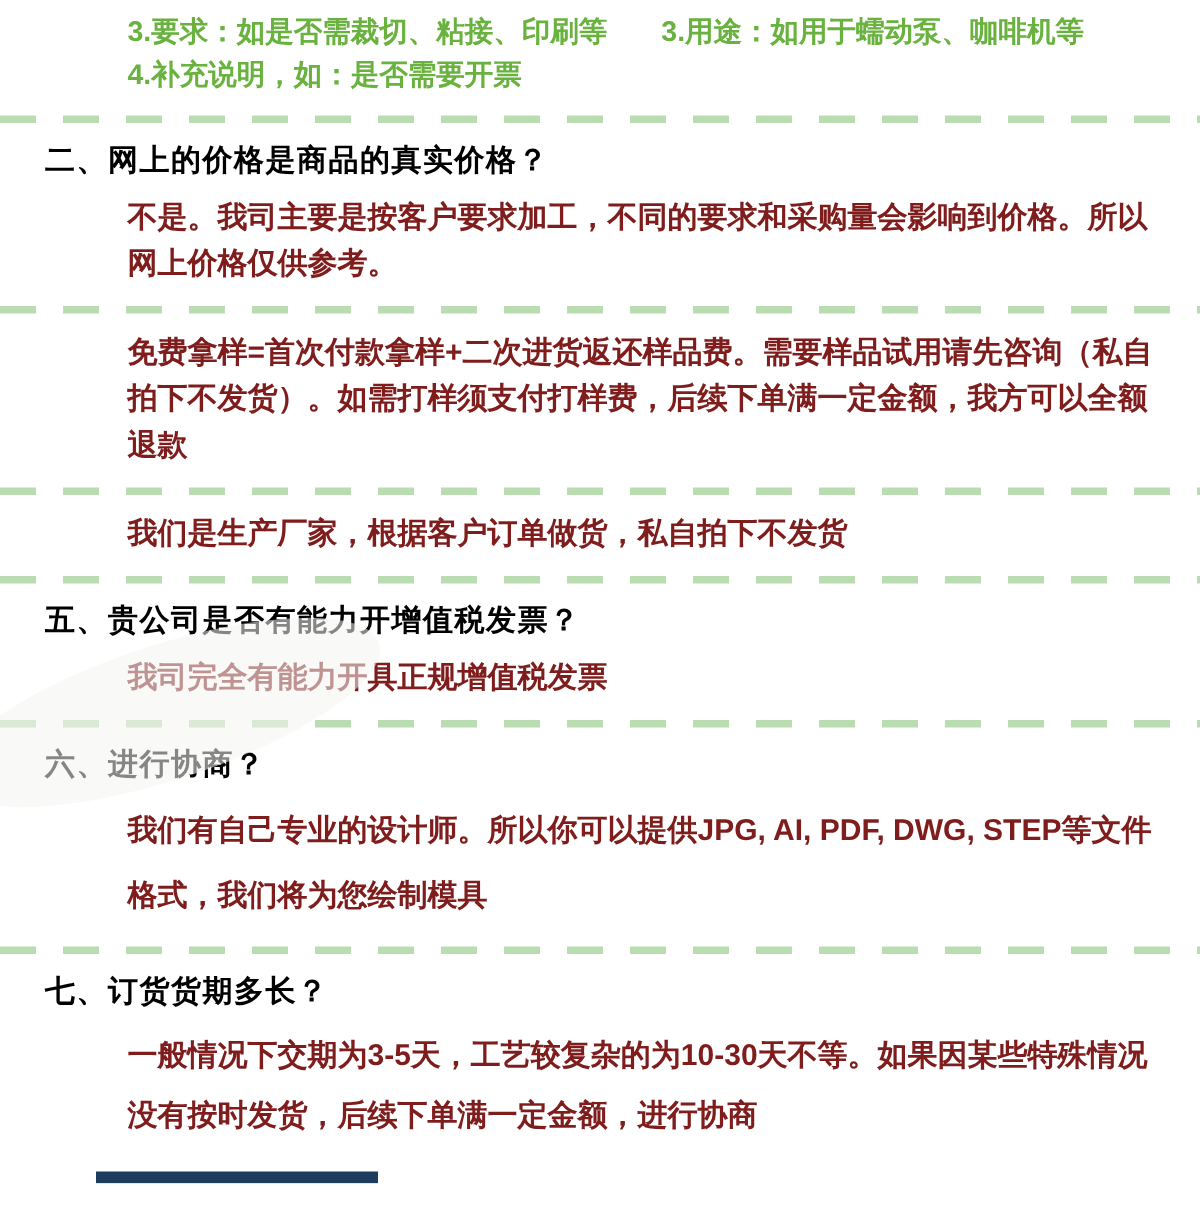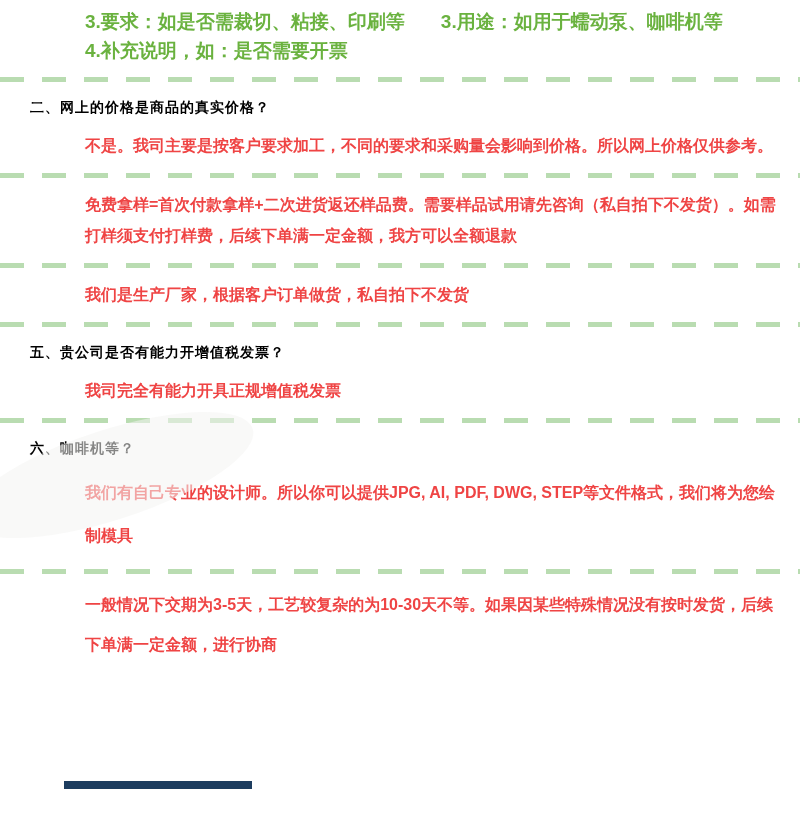--- a/index.html
+++ b/index.html
@@ -27,29 +27,29 @@
     width: 100%;
     background: repeating-linear-gradient(90deg,
       #b9dcb1 0px, #b9dcb1 24px,
       transparent 24px, transparent 42px);
   }
   .faq-item { margin: 0; }
   .faq-item .dash-sep { margin-top: 12px; }
   .q {
     margin: 13px 20px 0 30px;
     color: #000000;
-    font-size: 14px;
+    font-size: 20px;
     font-weight: 700;
     letter-spacing: 1px;
     line-height: 24px;
   }
   .a {
     margin: 11px 20px 0 85px;
-    color: #ef4444;
-    font-size: 16px;
+    color: #7f1d1d;
+    font-size: 20px;
     font-weight: 600;
     line-height: 31px;
   }
   
   .faq-item:nth-of-type(5) .a { line-height: 43px; }
   .faq-item:nth-of-type(6) .a { line-height: 40px; }
   
   .watermark {
     position: absolute;
     left: -40px; top: 430px;
@@ -102,24 +102,25 @@
   </section>
 
   <section class="faq-item">
     <div class="dash-sep"></div>
     <h2 class="q">五、贵公司是否有能力开增值税发票？</h2>
     <p class="a">我司完全有能力开具正规增值税发票</p>
   </section>
 
   <section class="faq-item">
     <div class="dash-sep"></div>
-    <h2 class="q">六、咖啡机等？</h2>
+    <h2 class="q">六、进行协商？</h2>
     <p class="a">我们有自己专业的设计师。所以你可以提供JPG, AI, PDF, DWG, STEP等文件格式，我们将为您绘制模具</p>
   </section>
 
   <section class="faq-item">
     <div class="dash-sep"></div>
+    <h2 class="q">七、订货货期多长？</h2>
     <p class="a">一般情况下交期为3-5天，工艺较复杂的为10-30天不等。如果因某些特殊情况没有按时发货，后续下单满一定金额，进行协商</p>
   </section>
 
   <div class="bottom-bar"></div>
 
 </div>
 
 </body></html>

